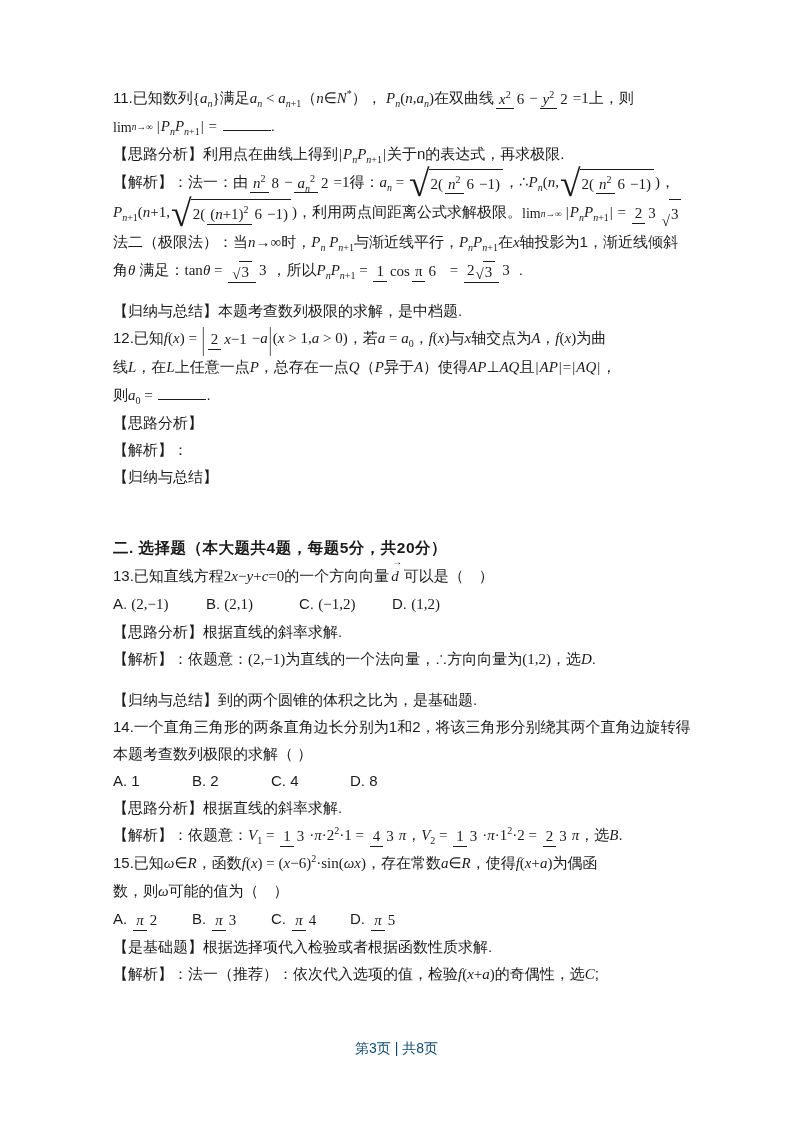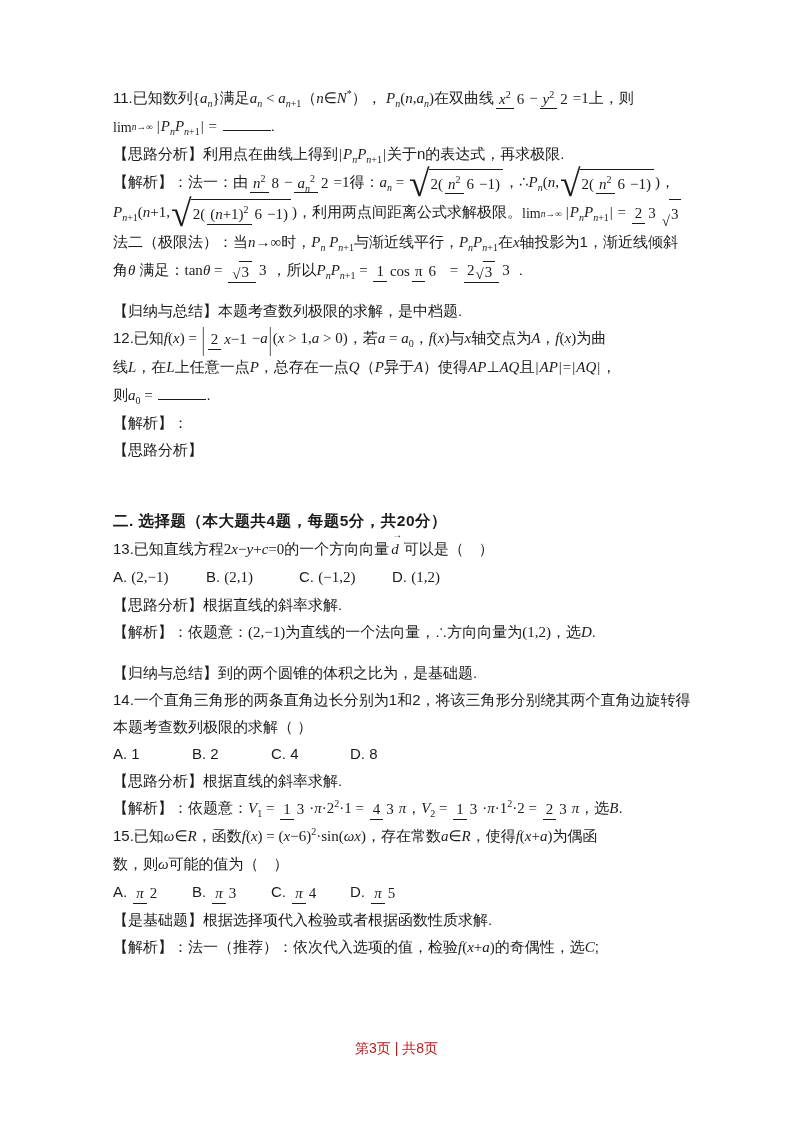--- a/index.html
+++ b/index.html
@@ -45,21 +45,21 @@
   
   .blank{display:inline-block;width:48px;height:13px;border-bottom:1.5px solid #1b1b1b;margin-left:2px;}
   
   .vec{font-style:italic;position:relative;display:inline-block;margin:0 5px 0 2px;}
   .vec::before{content:'\2192';position:absolute;top:-10px;left:1px;font-size:10px;font-style:normal;}
   
   .opt{display:inline-block;min-width:93px;}
   .opt2{display:inline-block;min-width:79px;}
   .footer{
     position:absolute;top:1040px;left:0;width:100%;
-    text-align:center;font-size:14px;color:#b91c1c;
+    text-align:center;font-size:14px;color:#0c4a6e;
   }
 </style>
 </head>
 <body>
 
 <div class="page">
   <div class="doc">
       <div class="line">11.已知数列<span class="m">{<i>a</i><sub><i>n</i></sub>}</span>满足<span class="m"><i>a</i><sub><i>n</i></sub> &lt; <i>a</i><sub><i>n</i>+1</sub></span>（<span class="m"><i>n</i>∈<i>N</i><sup>*</sup></span>）， <span class="m"><i>P</i><sub><i>n</i></sub>(<i>n</i>,<i>a</i><sub><i>n</i></sub>)</span>在双曲线<span class="m"><span class="fr">
             <span class="n"><i>x</i><sup>2</sup></span>
             <span class="d">6</span>
@@ -127,22 +127,23 @@
               </span></span>
             <span class="d">3</span>
           </span></span> .</div>
       <div class="line gap">【归纳与总结】本题考查数列极限的求解，是中档题.</div>
       <div class="line">12.已知<span class="m"><i>f</i>(<i>x</i>) = <span class="ab big">|</span><span class="fr">
             <span class="n">2</span>
             <span class="d"><i>x</i>−1</span>
           </span>−<i>a</i><span class="ab big">|</span>(<i>x</i> &gt; 1,<i>a</i> &gt; 0)</span>，若<span class="m"><i>a</i> = <i>a</i><sub>0</sub></span>，<span class="m"><i>f</i>(<i>x</i>)</span>与<i>x</i>轴交点为<i>A</i>，<span class="m"><i>f</i>(<i>x</i>)</span>为曲</div>
       <div class="line">线<i>L</i>，在<i>L</i>上任意一点<i>P</i>，总存在一点<i>Q</i>（<i>P</i>异于<i>A</i>）使得<span class="m"><i>AP</i>⊥<i>AQ</i></span>且<span class="m"><span class="ab">|</span><i>AP</i><span class="ab">|</span>=<span class="ab">|</span><i>AQ</i><span class="ab">|</span></span>，</div>
       <div class="line">则<span class="m"><i>a</i><sub>0</sub> = </span><span class="blank"></span>.</div>
+      <div class="line">【思路分析】</div>
       <div class="line">【解析】：</div>
-      <div class="line">【思路分析】</div>
+      <div class="line">【归纳与总结】</div>
       <div class="line gap section">二. 选择题（本大题共4题，每题5分，共20分）</div>
       <div class="line">13.已知直线方程<span class="m">2<i>x</i>−<i>y</i>+<i>c</i>=0</span>的一个方向向量<span class="m"><span class="vec">d</span></span>可以是（　）</div>
       <div class="line"><span class="opt">A. <span class="m">(2,−1)</span></span><span class="opt">B. <span class="m">(2,1)</span></span><span class="opt">C. <span class="m">(−1,2)</span></span><span class="opt">D. <span class="m">(1,2)</span></span></div>
       <div class="line">【思路分析】根据直线的斜率求解.</div>
       <div class="line">【解析】：依题意：<span class="m">(2,−1)</span>为直线的一个法向量，∴方向向量为<span class="m">(1,2)</span>，选<i>D</i>.</div>
       <div class="line gap">【归纳与总结】到的两个圆锥的体积之比为，是基础题.</div>
       <div class="line">14.一个直角三角形的两条直角边长分别为1和2，将该三角形分别绕其两个直角边旋转得</div>
       <div class="line">本题考查数列极限的求解（ ）</div>
       <div class="line"><span class="opt2">A. 1</span><span class="opt2">B. 2</span><span class="opt2">C. 4</span><span class="opt2">D. 8</span></div>
       <div class="line">【思路分析】根据直线的斜率求解.</div>

